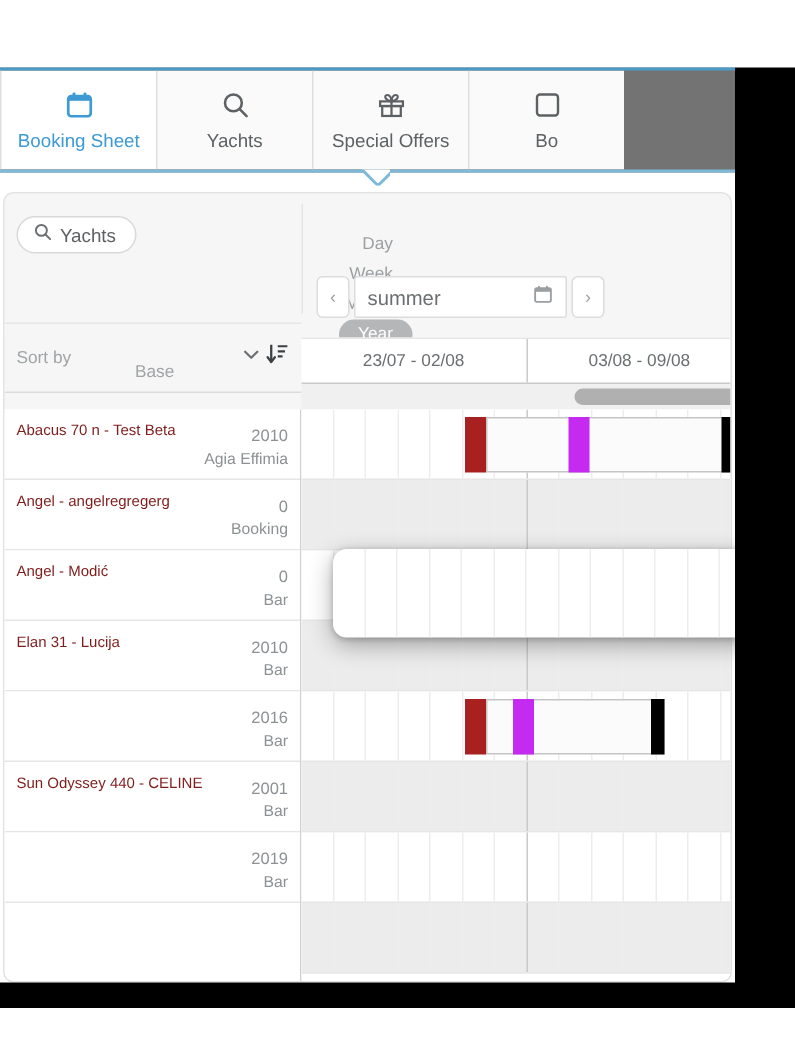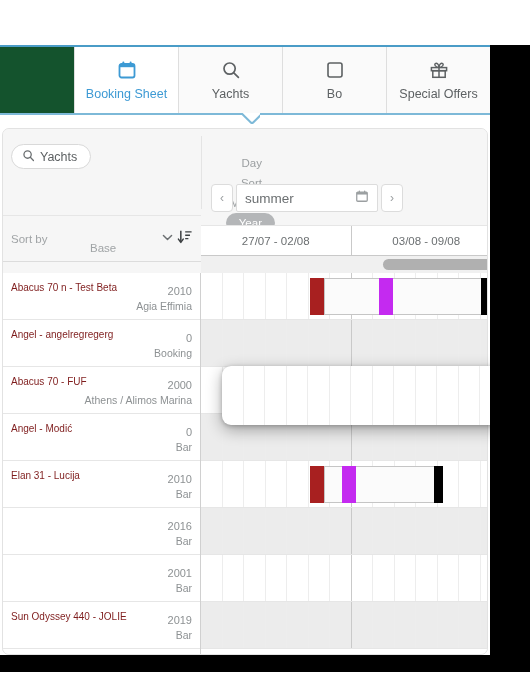--- a/index.html
+++ b/index.html
@@ -16,26 +16,25 @@
     -webkit-font-smoothing: antialiased;
   }
 
   
   #nav-bar {
     position: absolute;
     left: 0;
     top: 45px;
     width: 490px;
     height: 70px;
-    background: #14532d;
+    background: #737373;
     border-top: 2px solid #4a9cc7;
     border-bottom: 2px solid #7db9d8;
     box-sizing: border-box;
     display: flex;
-    justify-content: flex-end;
     overflow: hidden;
   }
   .nav-tab {
     width: 104px;
     height: 100%;
     box-sizing: border-box;
     border-left: 1px solid #dedede;
     background: #fafafa;
     display: flex;
     flex-direction: column;
@@ -442,44 +441,44 @@
   </div>
 
   <div class="nav-tab">
     <span class="tab-icon">
       <svg width="20" height="20" viewBox="0 0 20 20">
         <circle cx="8.6" cy="8.6" r="5.6" fill="none" stroke="#5d6163" stroke-width="1.7"></circle>
         <line x1="12.8" y1="12.8" x2="17.4" y2="17.4" stroke="#5d6163" stroke-width="1.7" stroke-linecap="round"></line>
       </svg>
     </span>
     <span class="tab-label">Yachts</span>
-  </div>
-
-  <div class="nav-tab">
-    <span class="tab-icon">
-      <svg width="20" height="20" viewBox="0 0 20 20">
-        <rect x="3" y="3" width="14" height="14" rx="2" fill="none" stroke="#5d6163" stroke-width="1.6"></rect>
-      </svg>
-    </span>
-    <span class="tab-label">Bo</span>
   </div>
 
   <div class="nav-tab">
     <span class="tab-icon">
       <svg width="20" height="20" viewBox="0 0 20 20">
         <rect x="2.4" y="7.6" width="15.2" height="3.1" fill="none" stroke="#5d6163" stroke-width="1.5"></rect>
         <rect x="3.8" y="10.7" width="12.4" height="6.6" fill="none" stroke="#5d6163" stroke-width="1.5"></rect>
         <line x1="10" y1="7.6" x2="10" y2="17.3" stroke="#5d6163" stroke-width="1.5"></line>
         <path d="M10 7.4 C10 4.6 7.9 2.6 6.3 3.6 C4.9 4.5 6.6 7.4 10 7.4 Z" fill="none" stroke="#5d6163" stroke-width="1.4"></path>
         <path d="M10 7.4 C10 4.6 12.1 2.6 13.7 3.6 C15.1 4.5 13.4 7.4 10 7.4 Z" fill="none" stroke="#5d6163" stroke-width="1.4"></path>
       </svg>
     </span>
     <span class="tab-label">Special Offers</span>
   </div>
 
+  <div class="nav-tab">
+    <span class="tab-icon">
+      <svg width="20" height="20" viewBox="0 0 20 20">
+        <rect x="3" y="3" width="14" height="14" rx="2" fill="none" stroke="#5d6163" stroke-width="1.6"></rect>
+      </svg>
+    </span>
+    <span class="tab-label">Bo</span>
+  </div>
+
 </div>
 <div id="active-tab-pointer"></div>
 
 <div id="main-panel">
 
   <div id="toolbar">
 
     <div id="yacht-search-btn">
       <span>
         <svg width="13" height="13" viewBox="0 0 20 20">
@@ -487,21 +486,21 @@
           <line x1="12.8" y1="12.8" x2="17.6" y2="17.6" stroke="#6b6f71" stroke-width="2" stroke-linecap="round"></line>
         </svg>
       </span>
       <span class="lbl">Yachts</span>
     </div>
 
     <div id="toolbar-divider"></div>
 
     <div id="period-tabs">
       <div class="period-tab">Day</div>
-      <div class="period-tab">Sort</div>
+      <div class="period-tab">Week</div>
       <div class="period-tab">Month</div>
       <div class="period-tab is-active">Year</div>
     </div>
 
     <div id="date-nav">
       <div class="date-arrow">‹</div>
       <div id="date-field">
         <span class="date-val">summer</span>
         <span>
           <svg width="14" height="14" viewBox="0 0 20 20">
@@ -532,21 +531,21 @@
           <polyline points="1.6,11.4 4.3,15 7,11.4" fill="none" stroke="#3c4042" stroke-width="1.7" stroke-linecap="round" stroke-linejoin="round"></polyline>
           <line x1="9.2" y1="3.2" x2="16.4" y2="3.2" stroke="#3c4042" stroke-width="1.6"></line>
           <line x1="9.2" y1="7" x2="14.6" y2="7" stroke="#3c4042" stroke-width="1.6"></line>
           <line x1="9.2" y1="10.8" x2="12.8" y2="10.8" stroke="#3c4042" stroke-width="1.6"></line>
         </svg>
       </span>
     </span>
   </div>
 
   <div id="timeline-head">
-    <div class="week-head">27/07 - 02/08</div>
+    <div class="week-head">23/07 - 02/08</div>
     <div class="week-head">03/08 - 09/08</div>
 
   </div>
 
   <div id="h-scroll-track">
     <div id="h-scroll-thumb"></div>
   </div>
 
   <div id="yacht-list">
 
@@ -554,44 +553,39 @@
       <span class="y-name">Abacus 70 n - Test Beta</span>
       <span class="y-year">2010</span>
       <span class="y-base">Agia Effimia</span>
     </div>
     <div class="yacht-row">
       <span class="y-name">Angel - angelregregerg</span>
       <span class="y-year">0</span>
       <span class="y-base">Booking</span>
     </div>
     <div class="yacht-row">
-      <span class="y-name">Abacus 70 - FUF</span>
-      <span class="y-year">2000</span>
-      <span class="y-base">Athens / Alimos Marina</span>
-    </div>
-    <div class="yacht-row">
       <span class="y-name">Angel - Modić</span>
       <span class="y-year">0</span>
       <span class="y-base">Bar</span>
     </div>
     <div class="yacht-row">
       <span class="y-name">Elan 31 - Lucija</span>
       <span class="y-year">2010</span>
       <span class="y-base">Bar</span>
     </div>
     <div class="yacht-row">
       <span class="y-year">2016</span>
       <span class="y-base">Bar</span>
     </div>
     <div class="yacht-row">
+      <span class="y-name">Sun Odyssey 440 - CELINE</span>
       <span class="y-year">2001</span>
       <span class="y-base">Bar</span>
     </div>
     <div class="yacht-row">
-      <span class="y-name">Sun Odyssey 440 - JOLIE</span>
       <span class="y-year">2019</span>
       <span class="y-base">Bar</span>
     </div>
 
   </div>
 
   <div id="timeline-body">
 
     <div class="tl-row">
       <div class="day-grid">

